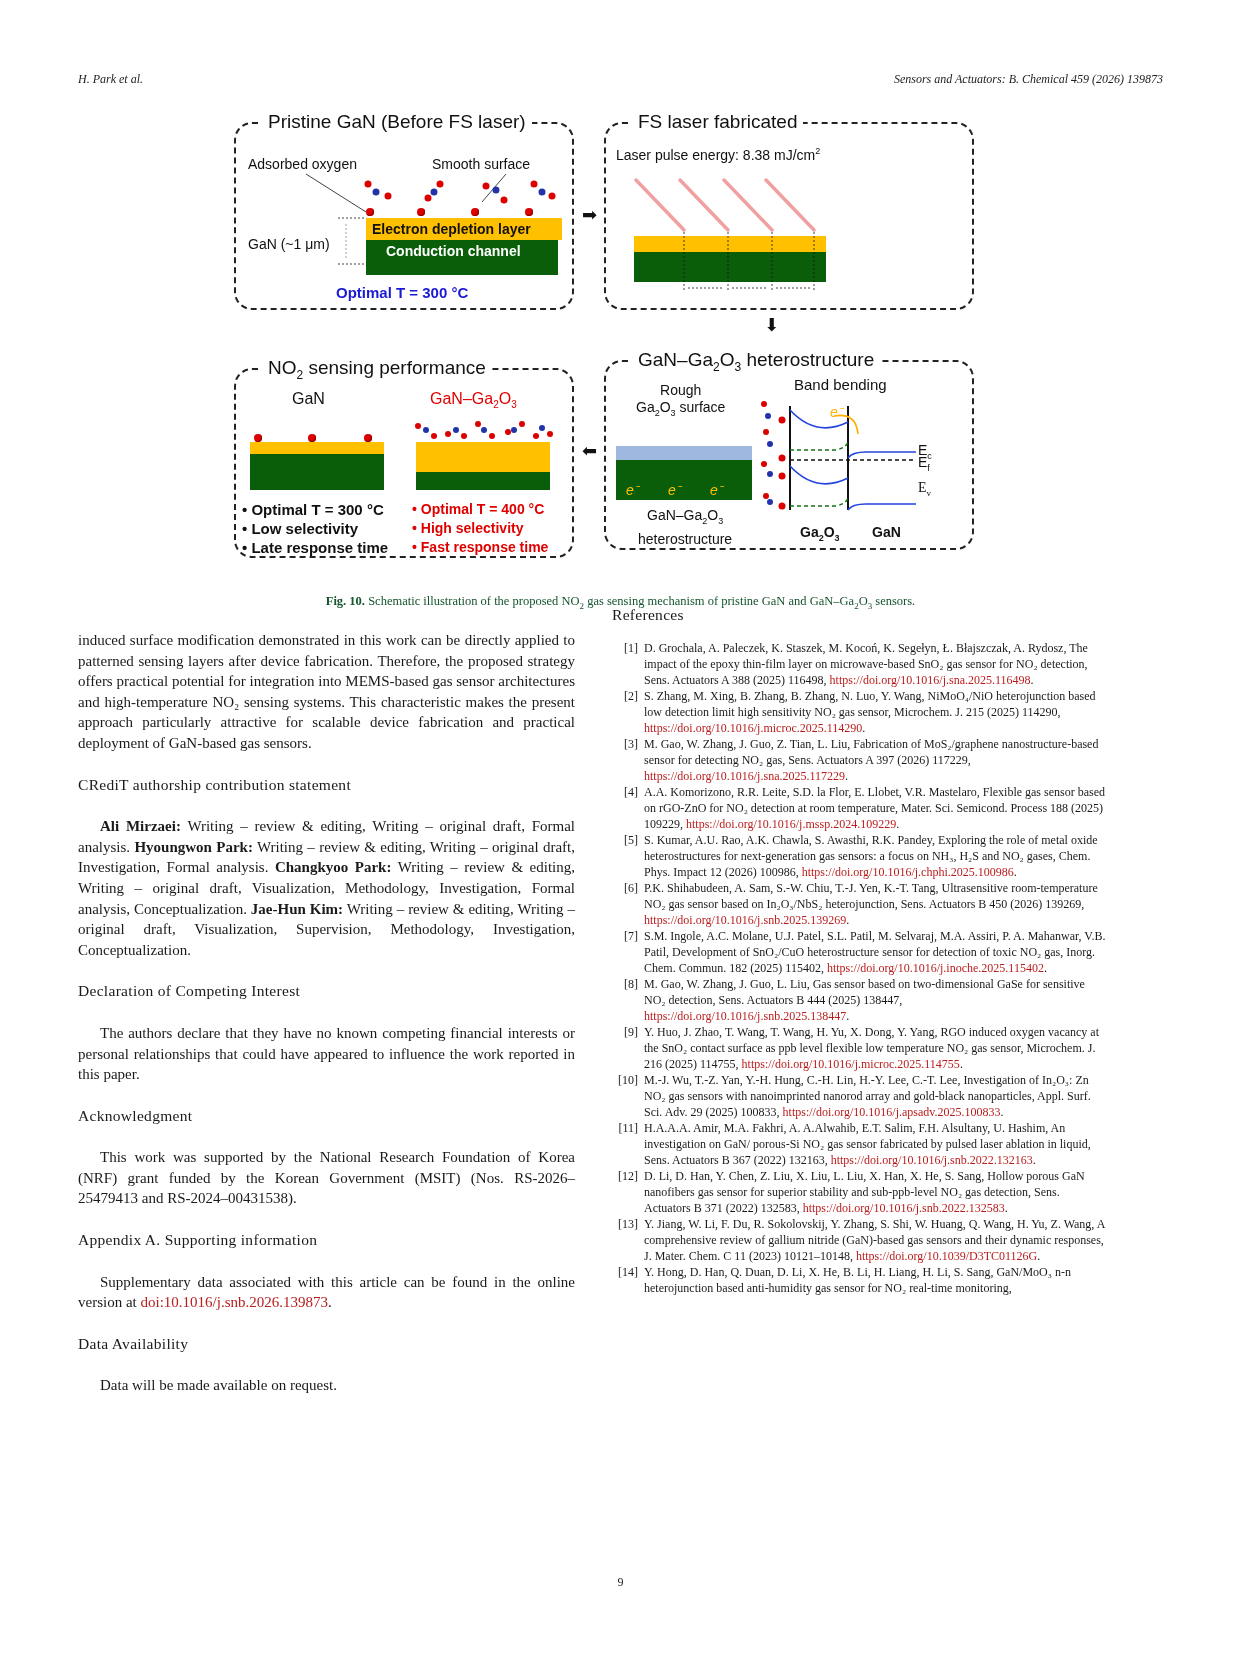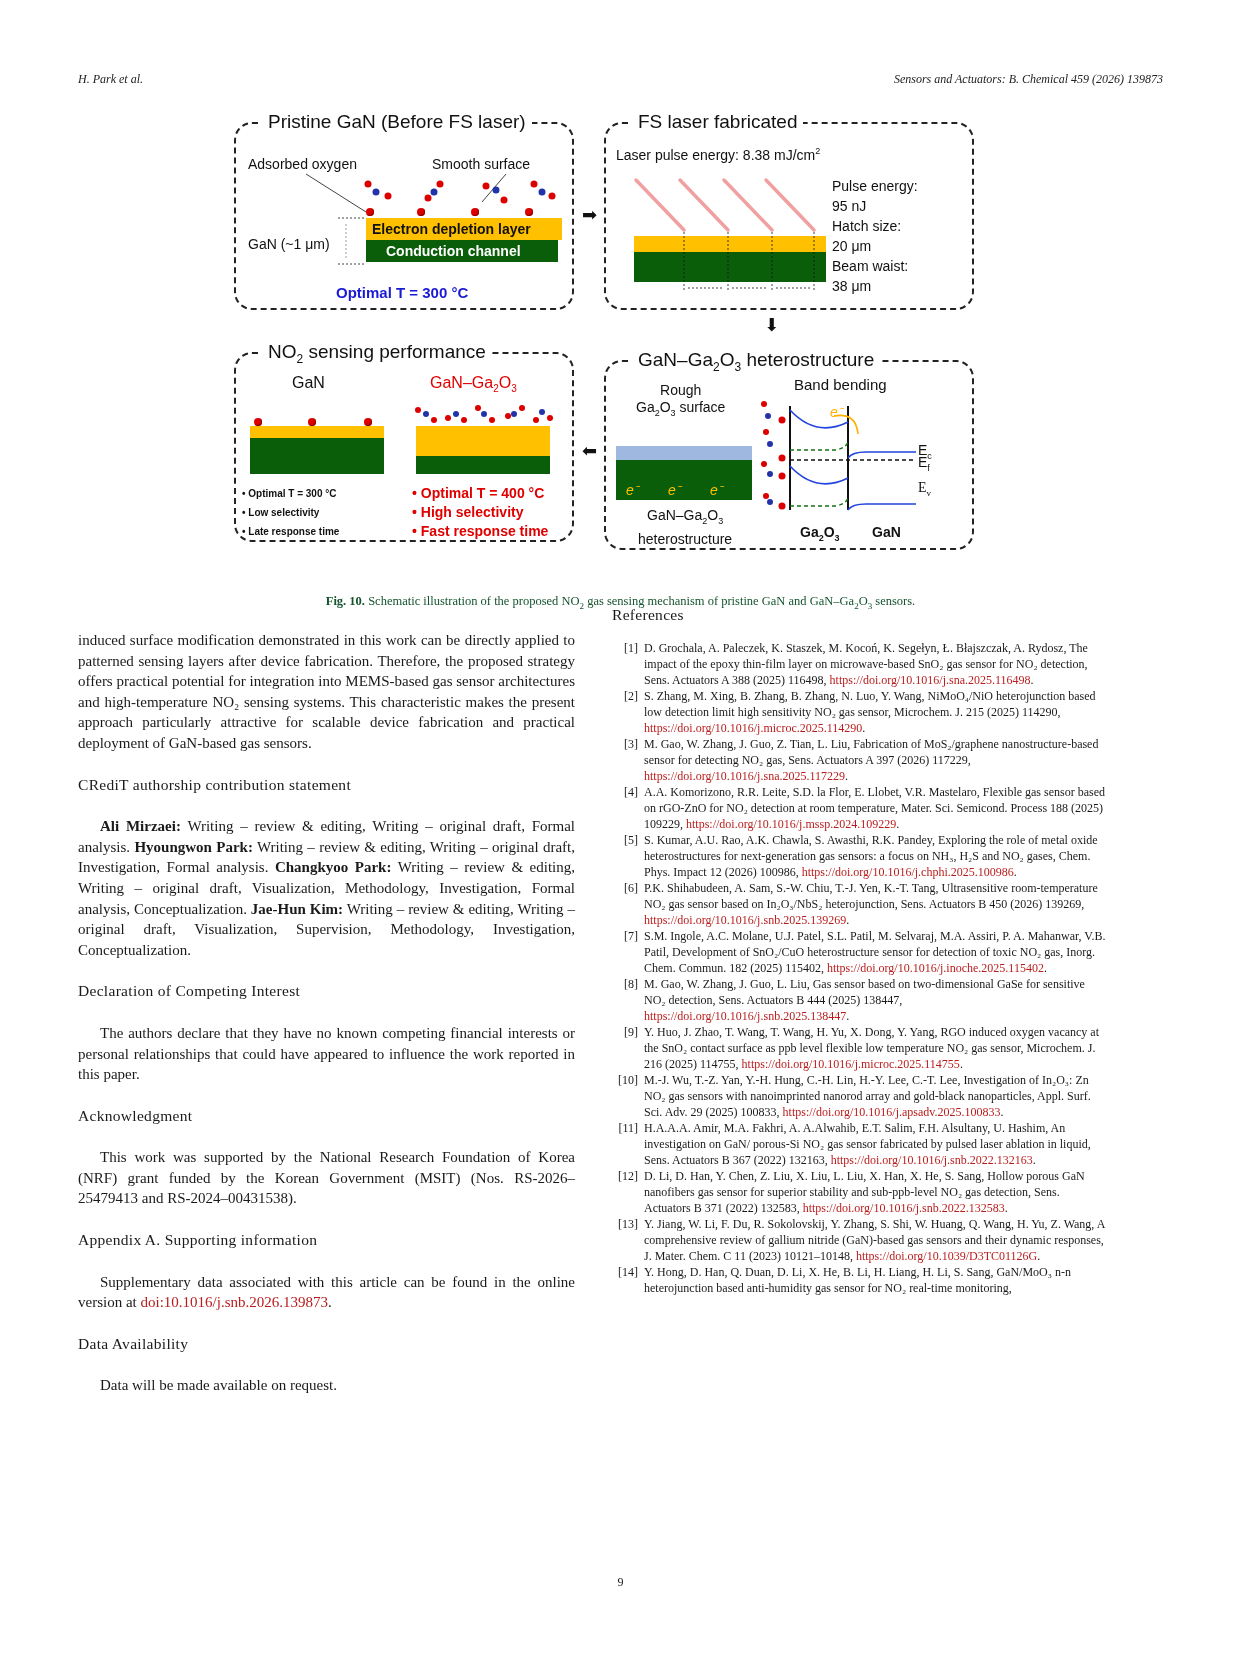--- a/index.html
+++ b/index.html
@@ -51,21 +51,21 @@
       <line x1="70" y1="50" x2="130" y2="88" stroke="#111" stroke-width="0.8"></line>
       <line x1="270" y1="50" x2="246" y2="78" stroke="#111" stroke-width="0.8"></line>
       <line x1="102" y1="94" x2="128" y2="94" stroke="#111" stroke-width="0.8" stroke-dasharray="2,2"></line>
       <line x1="102" y1="140" x2="128" y2="140" stroke="#111" stroke-width="0.8" stroke-dasharray="2,2"></line>
       <line x1="110" y1="100" x2="110" y2="134" stroke="#888" stroke-width="0.8" stroke-dasharray="2,2"></line>
     </svg>
     <div class="lbl" style="left:12px;top:112px;">GaN (~1 μm)</div>
     <div class="layer yellow" style="left:130px;top:94px;width:196px;height:22px;">
       <div class="lbl b" style="left:6px;top:3px;font-size:14px;">Electron depletion layer</div>
     </div>
-    <div class="layer green" style="left:130px;top:116px;width:192px;height:22px;">
+    <div class="layer green" style="left:130px;top:116px;width:192px;height:35px;">
       <div class="lbl b" style="left:20px;top:3px;color:#fff;font-size:14px;">Conduction channel</div>
     </div>
     <div class="dot" style="left:130px;top:84px;"></div>
     <div class="dot" style="left:181px;top:84px;"></div>
     <div class="dot" style="left:235px;top:84px;"></div>
     <div class="dot" style="left:289px;top:84px;"></div>
     <svg class="mol" style="left:120px;top:54px;" width="200" height="30">
       <g fill="#d00">
           <circle cx="12" cy="6" r="3.5"></circle>
           <circle cx="32" cy="18" r="3.5"></circle>
@@ -103,33 +103,25 @@
       <g stroke="#111" stroke-width="0.8" stroke-dasharray="2,2">
         <line x1="78" y1="108" x2="78" y2="168"></line>
           <line x1="122" y1="108" x2="122" y2="168"></line>
           <line x1="166" y1="108" x2="166" y2="168"></line>
           <line x1="208" y1="108" x2="208" y2="168"></line>
         <line x1="82" y1="164" x2="118" y2="164"></line>
           <line x1="126" y1="164" x2="162" y2="164"></line>
           <line x1="170" y1="164" x2="204" y2="164"></line>
       </g>
     </svg>
-    <div class="lbl" style="left:226px;top:52px;line-height:20px;">
-      <div>Pulse energy:</div>
-      <div>95 nJ</div>
-      <div>Hatch size:</div>
-      <div>20 μm</div>
-      <div>Beam waist:</div>
-      <div>38 μm</div>
-    </div>
   </div>
 
   <div class="arrow" style="left:532px;top:206px;">⬇</div>
 
-  <div class="panel" style="left:2px;top:244px;width:336px;height:186px;">
+  <div class="panel" style="left:2px;top:260px;width:336px;height:186px;">
     <div class="ptitle"><span>NO</span><sub style="font-size:12px;">2</sub><span> sensing performance</span></div>
     <div class="lbl" style="left:56px;top:20px;font-size:16px;">GaN</div>
     <div class="lbl red" style="left:194px;top:20px;font-size:16px;"><span>GaN–Ga</span><sub style="font-size:10px;">2</sub><span>O</span><sub style="font-size:10px;">3</sub></div>
     <div class="layer yellow" style="left:14px;top:72px;width:134px;height:12px;"></div>
     <div class="layer green" style="left:14px;top:84px;width:134px;height:36px;"></div>
     <div class="dot" style="left:18px;top:64px;"></div>
     <div class="dot" style="left:72px;top:64px;"></div>
     <div class="dot" style="left:128px;top:64px;"></div>
     <div class="layer yellow" style="left:180px;top:72px;width:134px;height:30px;"></div>
     <div class="layer green" style="left:180px;top:102px;width:134px;height:18px;"></div>
@@ -147,21 +139,21 @@
           <circle cx="138" cy="16" r="3"></circle>
         </g>
       <g fill="#2233aa">
           <circle cx="14" cy="12" r="3"></circle>
           <circle cx="44" cy="12" r="3"></circle>
           <circle cx="72" cy="12" r="3"></circle>
           <circle cx="102" cy="12" r="3"></circle>
           <circle cx="130" cy="10" r="3"></circle>
         </g>
     </svg>
-    <div class="lbl b" style="left:6px;top:130px;line-height:19px;font-size:10px;">
+    <div class="lbl b" style="left:6px;top:130px;line-height:19px;font-size:15px;">
       <div>• Optimal T = 300 °C</div>
       <div>• Low selectivity</div>
       <div>• Late response time</div>
     </div>
     <div class="lbl b red" style="left:176px;top:130px;line-height:19px;font-size:14px;">
       <div>• Optimal T = 400 °C</div>
       <div>• High selectivity</div>
       <div>• Fast response time</div>
     </div>
   </div>

